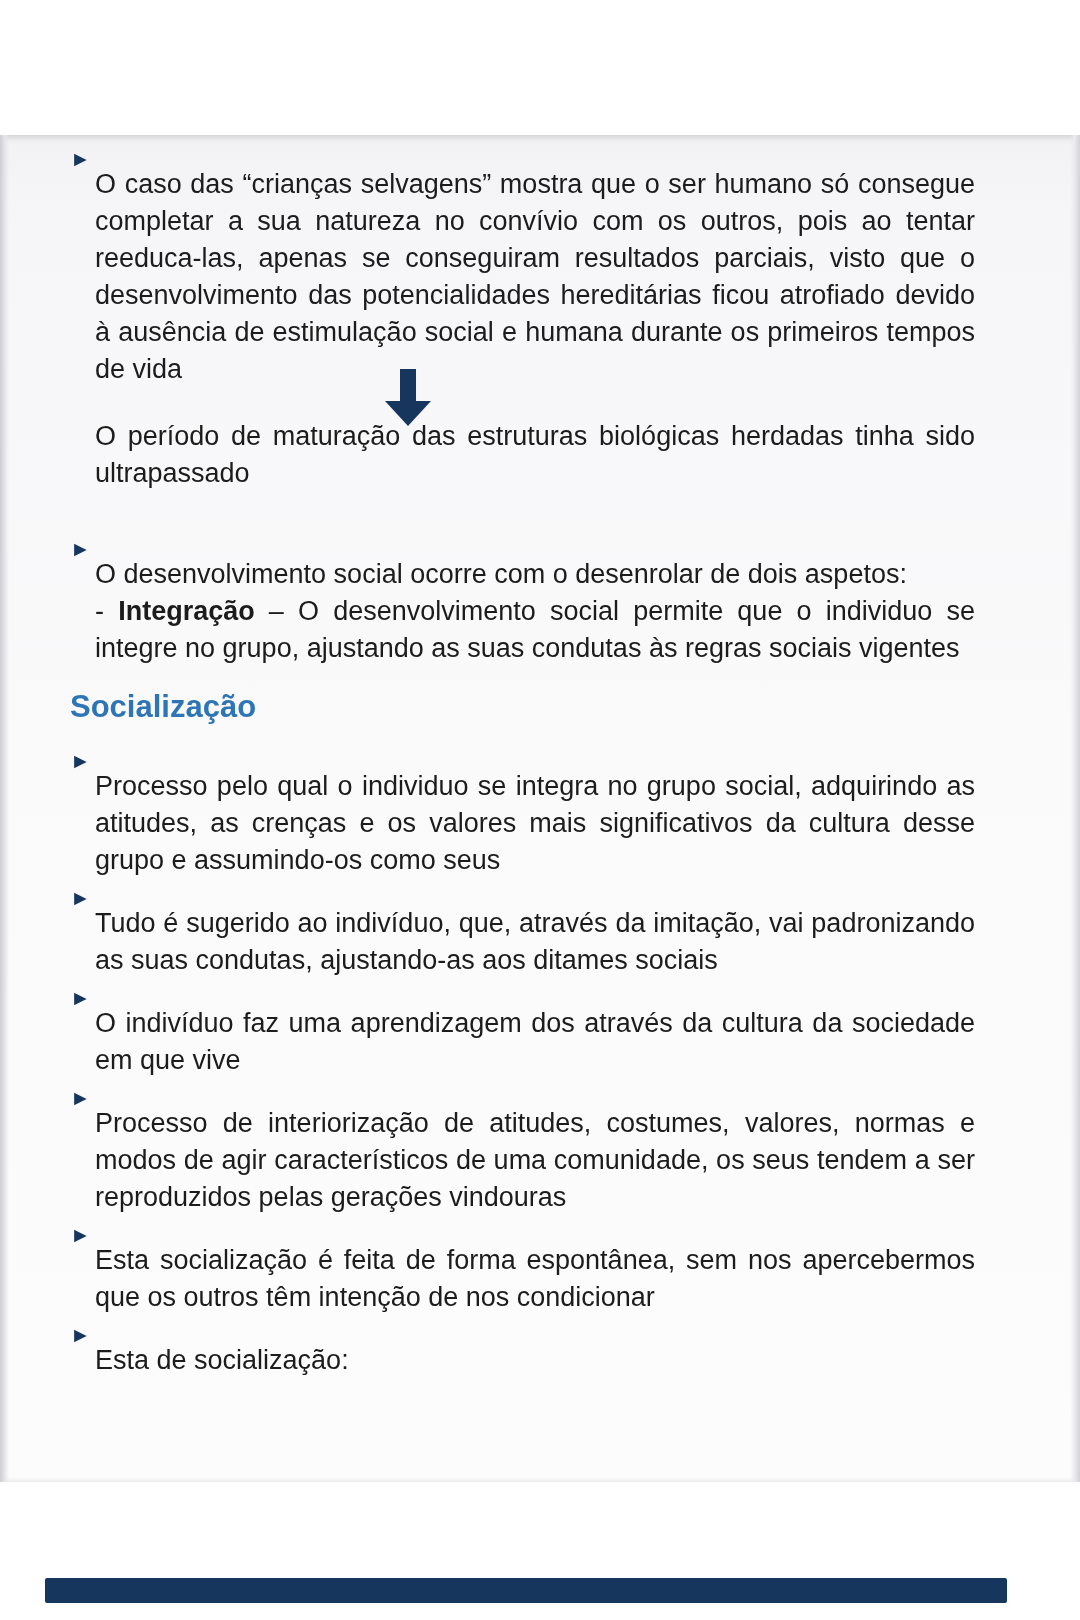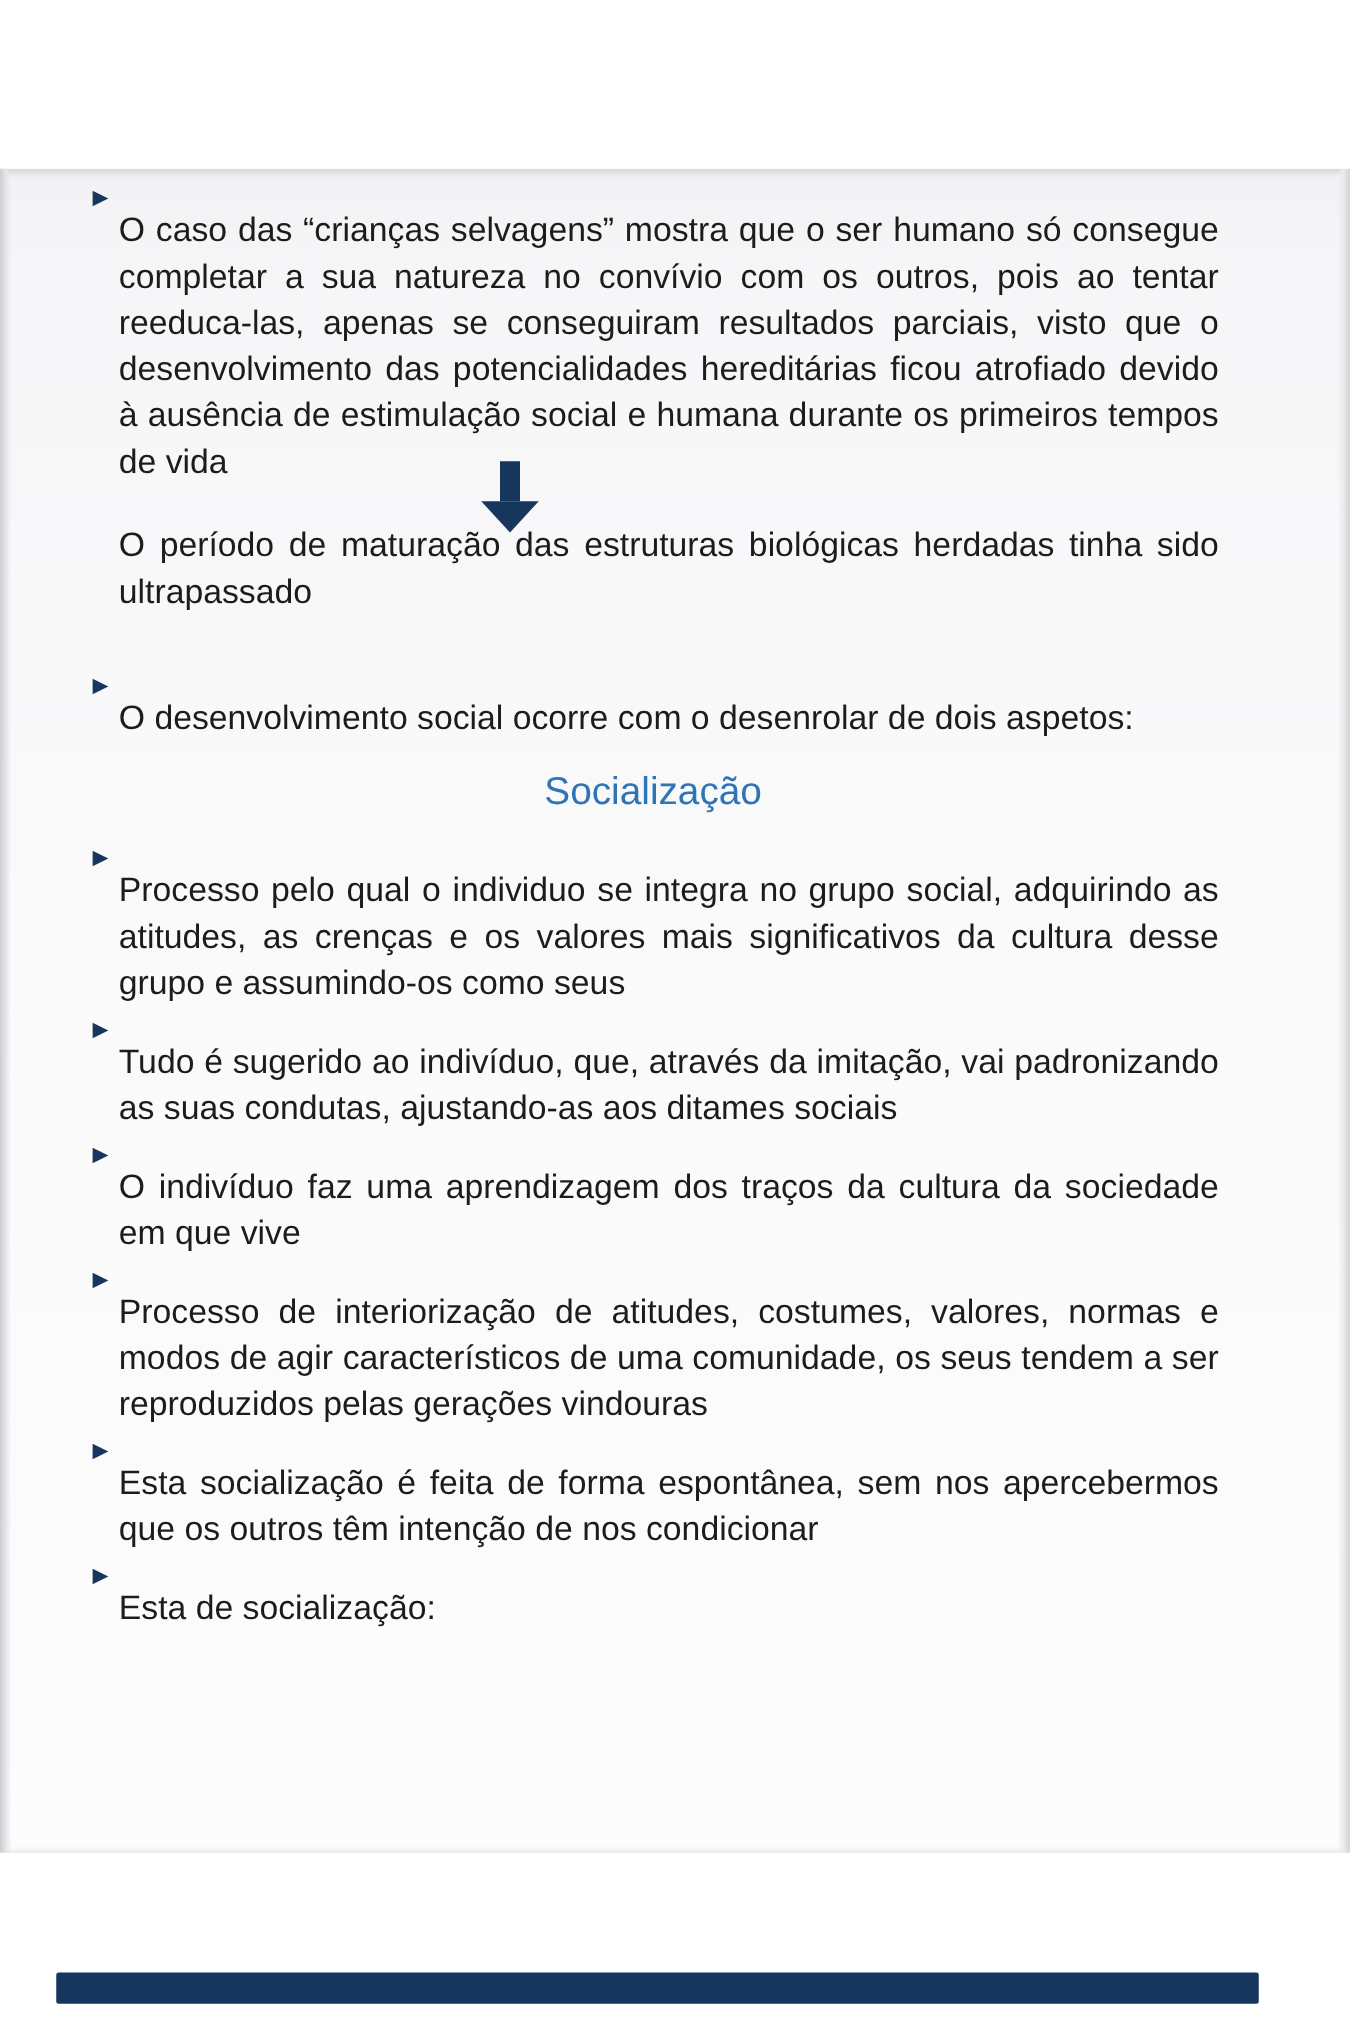--- a/index.html
+++ b/index.html
@@ -35,22 +35,22 @@
   .arrow-down{
     position:absolute;left:330px;top:-19px;width:16px;height:32px;background:#17365d;
   }
   .arrow-down::after{
     content:"";position:absolute;left:-15px;top:32px;width:0;height:0;
     border-left:23px solid transparent;border-right:23px solid transparent;
     border-top:25px solid #17365d;
   }
   .gap-top{margin-top:38px;}
   h1.section{
-    margin:23px 0 18px 0;font-size:31px;line-height:34px;color:#2e75b6;font-weight:normal;
-    text-align:center;
+    margin:23px 0 18px 0;font-size:31px;line-height:34px;color:#2e75b6;font-weight:bold;
+    text-align:left;
   }
   b{font-weight:bold;}
   .footer-bar{
     position:absolute;left:45px;top:1578px;width:962px;height:25px;
     background:#17365d;border-radius:2px;
   }
 </style>
 </head>
 <body>
 
@@ -67,37 +67,38 @@
     <div class="arrow-down"></div>
   </div>
 
   <p class="para">O período de maturação das estruturas biológicas herdadas tinha sido ultrapassado</p>
 
   <div class="bullet gap-top">
     <span class="marker">►</span>
     <div class="btext">O desenvolvimento social ocorre com o desenrolar de dois aspetos:</div>
   </div>
 
+  <p class="para"><span>- </span><b>Integração</b><span> – O desenvolvimento social permite que o individuo se integre no grupo, ajustando as suas condutas às regras sociais vigentes</span></p>
 
 
   <h1 class="section">Socialização</h1>
 
   <div class="bullet">
     <span class="marker">►</span>
     <div class="btext">Processo pelo qual o individuo se integra no grupo social, adquirindo as atitudes, as crenças e os valores mais significativos da cultura desse grupo e assumindo-os como seus</div>
   </div>
 
   <div class="bullet">
     <span class="marker">►</span>
     <div class="btext">Tudo é sugerido ao indivíduo, que, através da imitação, vai padronizando as suas condutas, ajustando-as aos ditames sociais</div>
   </div>
 
   <div class="bullet">
     <span class="marker">►</span>
-    <div class="btext">O indivíduo faz uma aprendizagem dos traços da cultura da sociedade em que vive</div>
+    <div class="btext">O indivíduo faz uma aprendizagem dos através da cultura da sociedade em que vive</div>
   </div>
 
   <div class="bullet">
     <span class="marker">►</span>
     <div class="btext">Processo de interiorização de atitudes, costumes, valores, normas e modos de agir característicos de uma comunidade, os seus tendem a ser reproduzidos pelas gerações vindouras</div>
   </div>
 
   <div class="bullet">
     <span class="marker">►</span>
     <div class="btext">Esta socialização é feita de forma espontânea, sem nos apercebermos que os outros têm intenção de nos condicionar</div>

